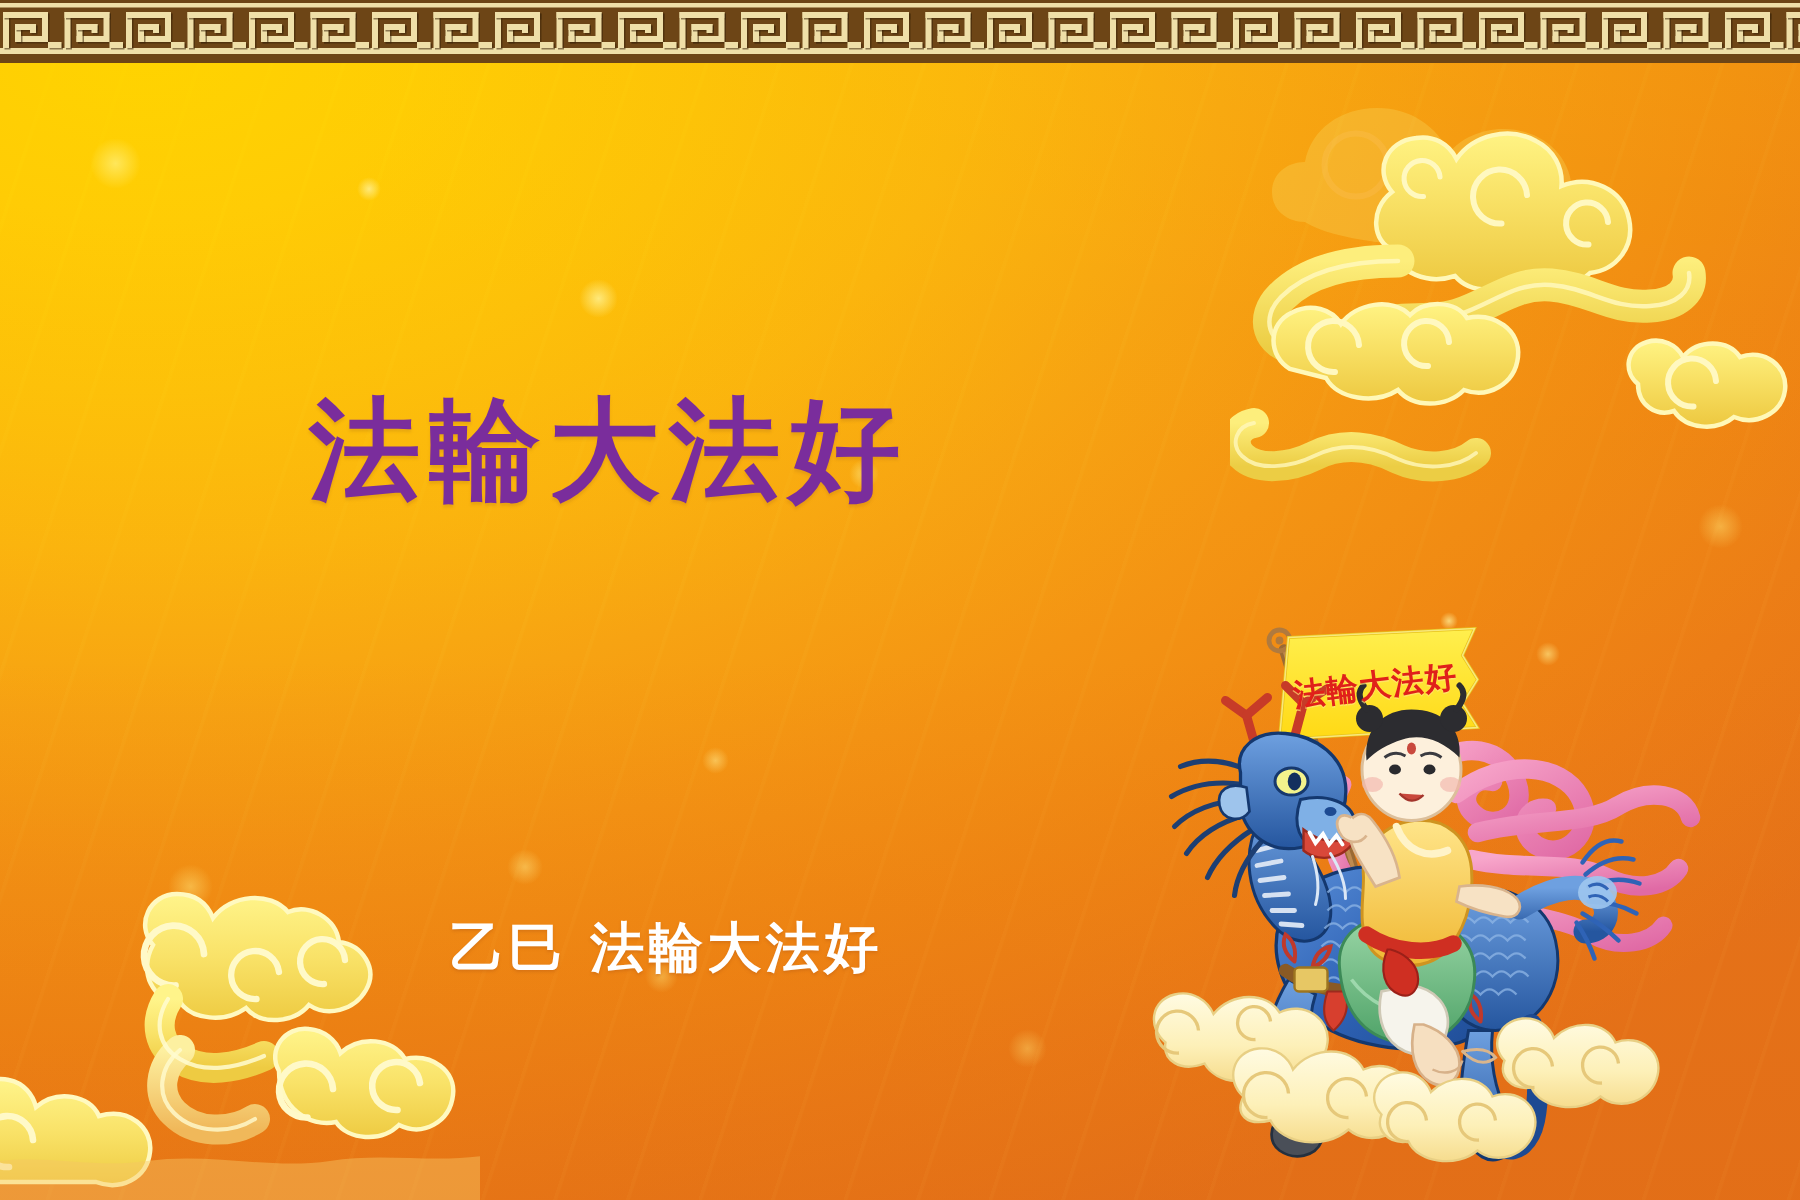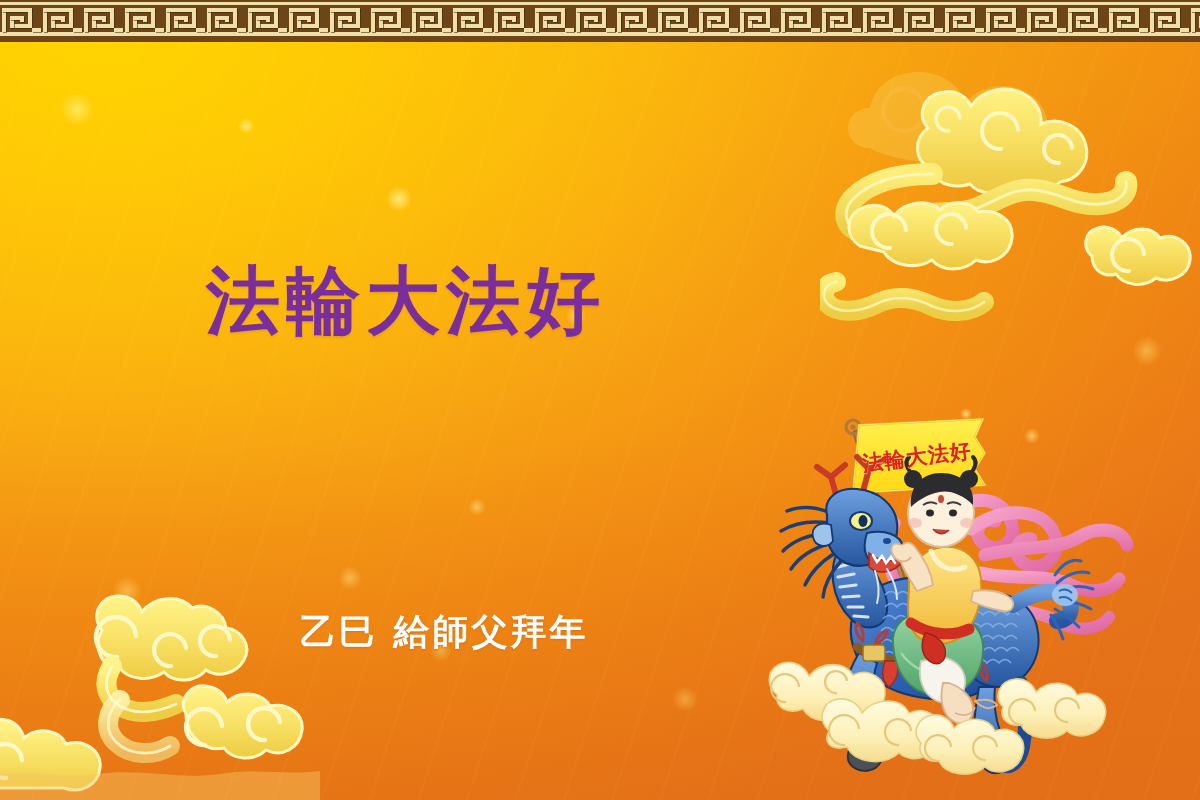--- a/index.html
+++ b/index.html
@@ -273,21 +273,21 @@
       <path d="M-10 198 C30 186 70 200 108 194 C150 188 190 200 230 194
                C266 188 300 196 336 190 L336 232 L-10 232 Z" fill="#f7c663" opacity=".45"></path>
     </svg>
   </div>
 
 
   <div id="greeting">
     <div class="g-line g1">法輪大法好</div>
   </div>
 
-  <div id="date-line">乙巳  給師父拜年</div>
+  <div id="date-line">乙巳  法輪大法好</div>
 
   <div id="illustration">
     <svg width="465" height="405" viewBox="0 0 465 405" aria-hidden="true">
       <defs>
         <linearGradient id="drg" x1="0" y1="0" x2="1" y2="1">
           <stop offset="0%" stop-color="#5a8fd8"></stop>
           <stop offset="50%" stop-color="#2f63b6"></stop>
           <stop offset="100%" stop-color="#1d4a92"></stop>
         </linearGradient>
         <linearGradient id="drg2" x1="0" y1="0" x2="0" y2="1">

